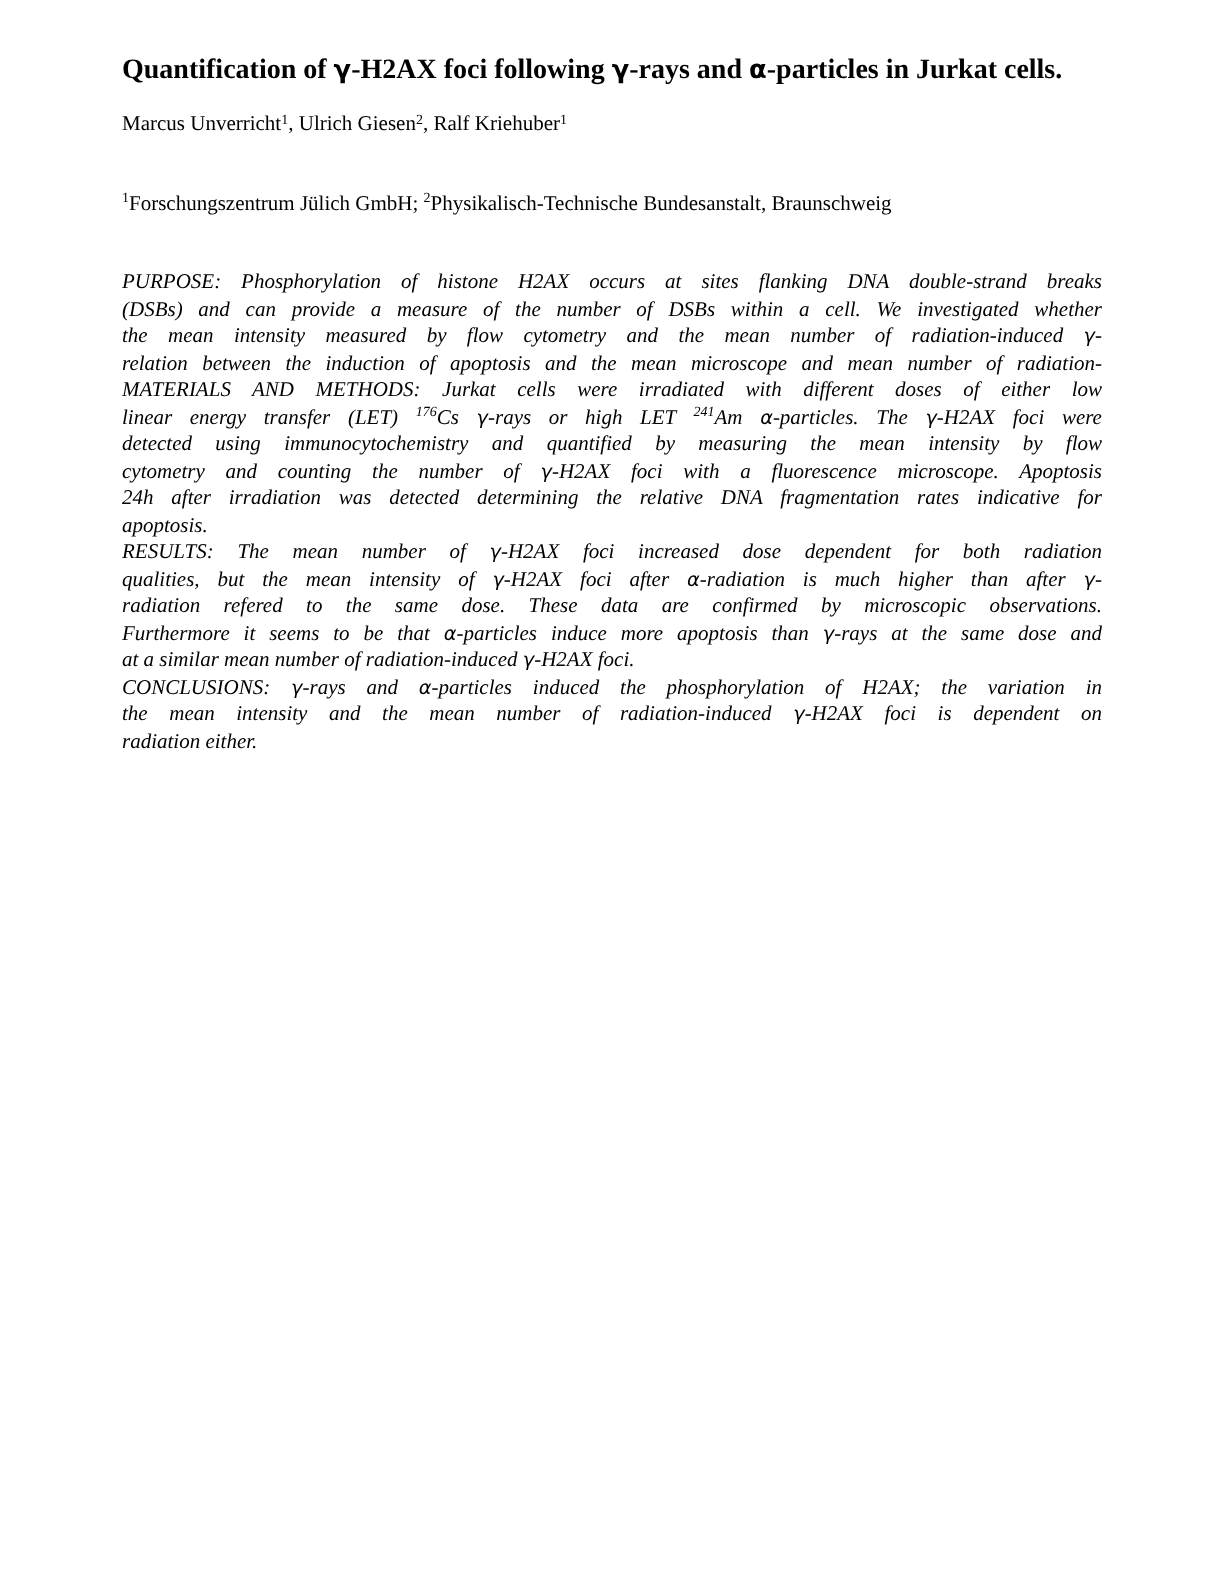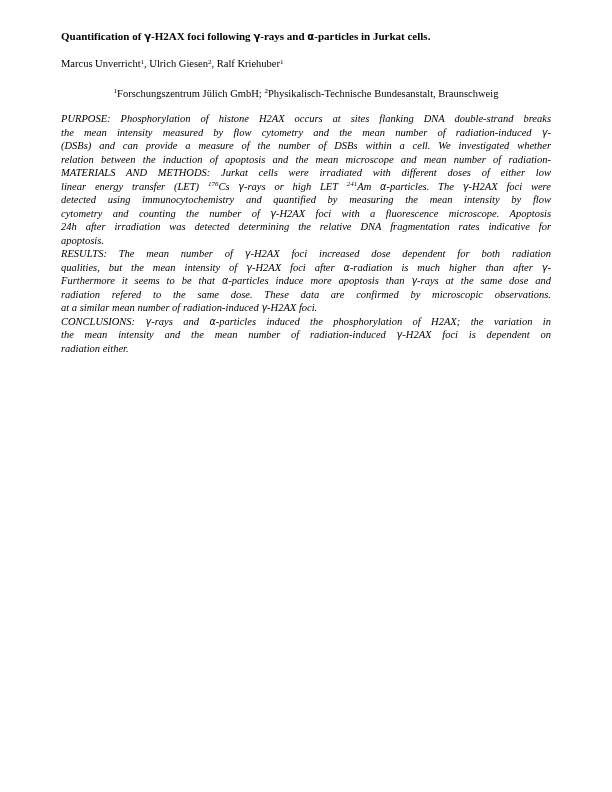--- a/index.html
+++ b/index.html
@@ -13,34 +13,33 @@
     overflow: hidden;
   }
   .page {
     position: absolute;
     left: 61px;
     top: 29px;
     width: 490px;
   }
   .title {
     font-weight: bold;
-    font-size: 11px;
+    font-size: 14px;
     line-height: 14px;
     margin-bottom: 13px;
   }
   .authors {
     font-size: 10.5px;
     line-height: 13.5px;
-    margin-bottom: 16px;
+    margin-bottom: 26px;
   }
   .affiliations {
     font-size: 10.5px;
     line-height: 13.5px;
-    margin-bottom: 12px;
-    text-align: center;
+    margin-bottom: 26px;
   }
   .para { margin: 0; }
   .line {
     font-size: 10.5px;
     line-height: 13.5px;
     height: 13.5px;
     overflow: hidden;
     text-align: justify;
     text-align-last: justify;
     font-style: italic;
@@ -63,37 +62,37 @@
 </head>
 <body>
 
 <div class="page">
   <div class="title">Quantification of <span class="gk">γ</span>-H2AX foci following <span class="gk">γ</span>-rays and <span class="gk">α</span>-particles in Jurkat cells.</div>
   <div class="authors">Marcus Unverricht<sup>1</sup>, Ulrich Giesen<sup>2</sup>, Ralf Kriehuber<sup>1</sup></div>
   <div class="affiliations"><sup>1</sup>Forschungszentrum Jülich GmbH; <sup>2</sup>Physikalisch-Technische Bundesanstalt, Braunschweig</div>
   <div id="abstract-body">
       <div class="para">
         <div class="line">PURPOSE: Phosphorylation of histone H2AX occurs at sites flanking DNA double-strand breaks</div>
+        <div class="line">(DSBs) and can provide a measure of the number of DSBs within a cell. We investigated whether</div>
         <div class="line">the mean intensity measured by flow cytometry and the mean number of radiation-induced <span class="gk">γ</span>-</div>
-        <div class="line">(DSBs) and can provide a measure of the number of DSBs within a cell. We investigated whether</div>
         <div class="line">relation between the induction of apoptosis and the mean microscope and mean number of radiation-</div>
       </div>
       <div class="para">
         <div class="line">MATERIALS AND METHODS: Jurkat cells were irradiated with different doses of either low</div>
         <div class="line">linear energy transfer (LET) <sup>176</sup>Cs <span class="gk">γ</span>-rays or high LET <sup>241</sup>Am <span class="gk">α</span>-particles. The <span class="gk">γ</span>-H2AX foci were</div>
         <div class="line">detected using immunocytochemistry and quantified by measuring the mean intensity by flow</div>
         <div class="line">cytometry and counting the number of <span class="gk">γ</span>-H2AX foci with a fluorescence microscope. Apoptosis</div>
         <div class="line">24h after irradiation was detected determining the relative DNA fragmentation rates indicative for</div>
         <div class="line last">apoptosis.</div>
       </div>
       <div class="para">
         <div class="line">RESULTS: The mean number of <span class="gk">γ</span>-H2AX foci increased dose dependent for both radiation</div>
         <div class="line">qualities, but the mean intensity of <span class="gk">γ</span>-H2AX foci after <span class="gk">α</span>-radiation is much higher than after <span class="gk">γ</span>-</div>
+        <div class="line">radiation refered to the same dose. These data are confirmed by microscopic observations.</div>
         <div class="line">Furthermore it seems to be that <span class="gk">α</span>-particles induce more apoptosis than <span class="gk">γ</span>-rays at the same dose and</div>
-        <div class="line">radiation refered to the same dose. These data are confirmed by microscopic observations.</div>
         <div class="line last">at a similar mean number of radiation-induced <span class="gk">γ</span>-H2AX foci.</div>
       </div>
       <div class="para">
         <div class="line">CONCLUSIONS: <span class="gk">γ</span>-rays and <span class="gk">α</span>-particles induced the phosphorylation of H2AX; the variation in</div>
         <div class="line">the mean intensity and the mean number of radiation-induced <span class="gk">γ</span>-H2AX foci is dependent on</div>
         <div class="line last">radiation either.</div>
       </div>
     </div>
 </div>
 

